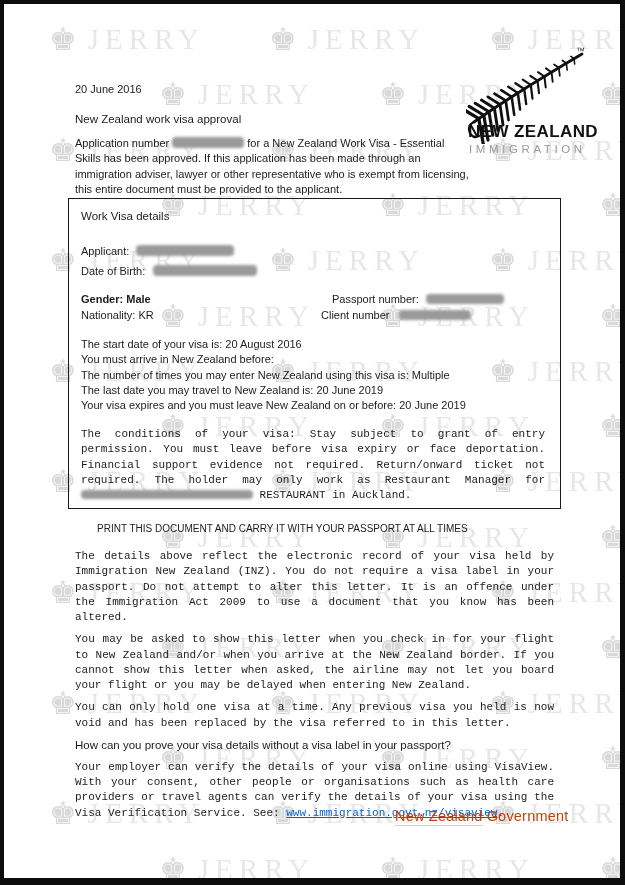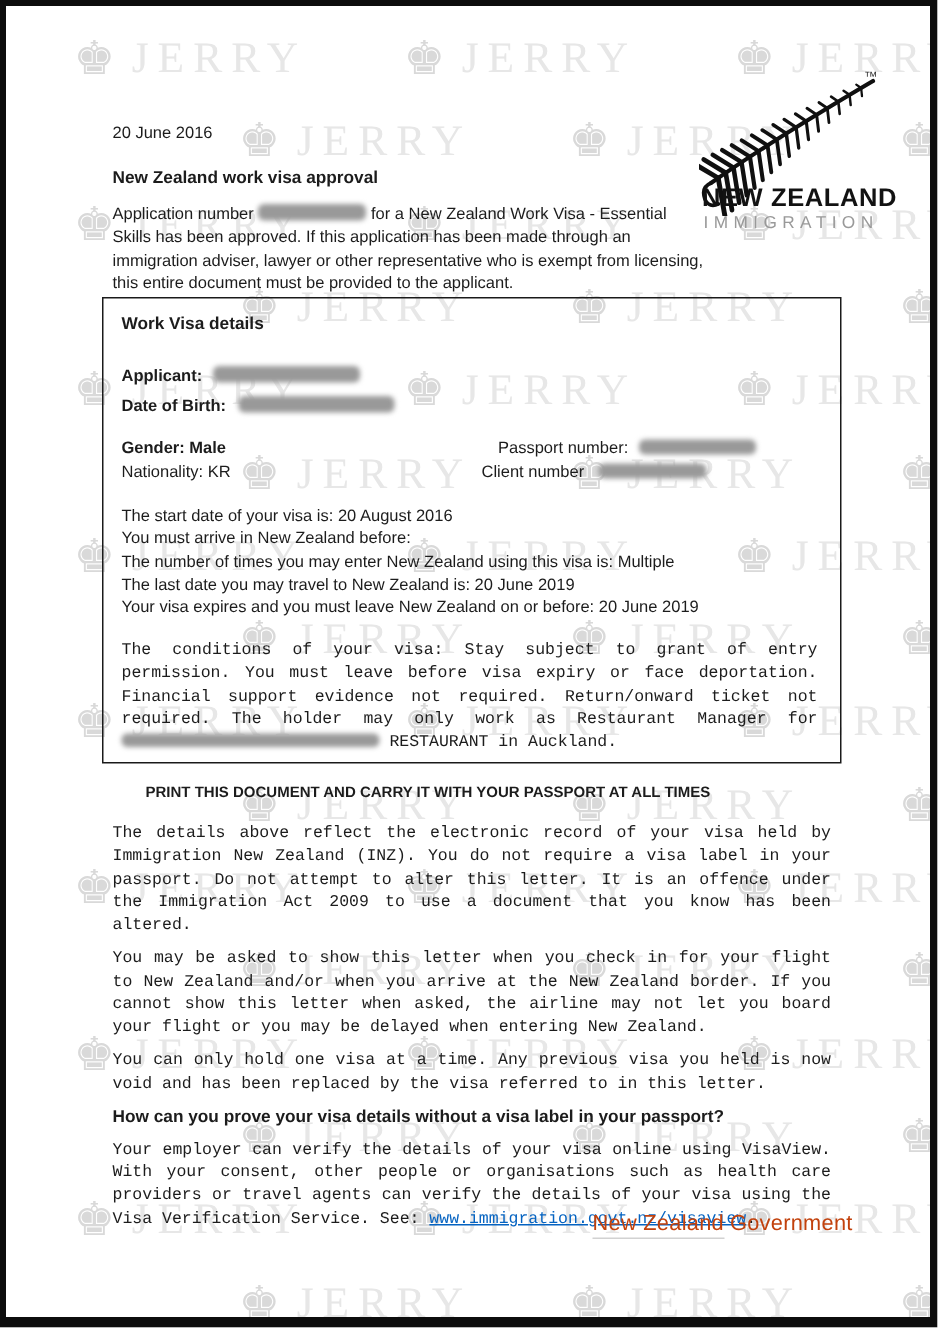--- a/index.html
+++ b/index.html
@@ -11,21 +11,21 @@
   }
   .abs{position:absolute;}
   
   .wm-layer{position:absolute;inset:0;z-index:0;overflow:hidden;}
   .wm{position:absolute;display:flex;align-items:center;white-space:nowrap;}
   .wm-crown{font-family:"DejaVu Sans",sans-serif;font-size:31px;line-height:1;color:#d9d9d9;}
   .wm-text{font-family:"Liberation Serif",serif;font-size:29px;line-height:1;color:#e7e7e7;letter-spacing:6px;margin-left:11px;}
   
   .content{position:absolute;inset:0;z-index:1;}
   .body-text{font-size:11px;line-height:15.3px;}
-  .b{font-weight:bold;}
+  .b{font-weight:normal;}
   .redact{display:inline-block;background:#999999;border-radius:4px;filter:blur(1.6px);vertical-align:-1px;height:10px;}
   .justify{text-align:justify;font-family:Liberation Mono, monospace;}
   
   .brand{font-size:17px;font-weight:bold;letter-spacing:0.4px;color:#121212;white-space:nowrap;}
   .subbrand{font-size:11.5px;color:#999999;letter-spacing:3.6px;white-space:nowrap;}
   .tm{font-size:9px;color:#333;}
   
   .visa-box{left:64px;top:194px;width:491px;height:309px;border:1.5px solid #1a1a1a;}
   .visa-line{font-size:11px;line-height:15.3px;white-space:nowrap;}
   

